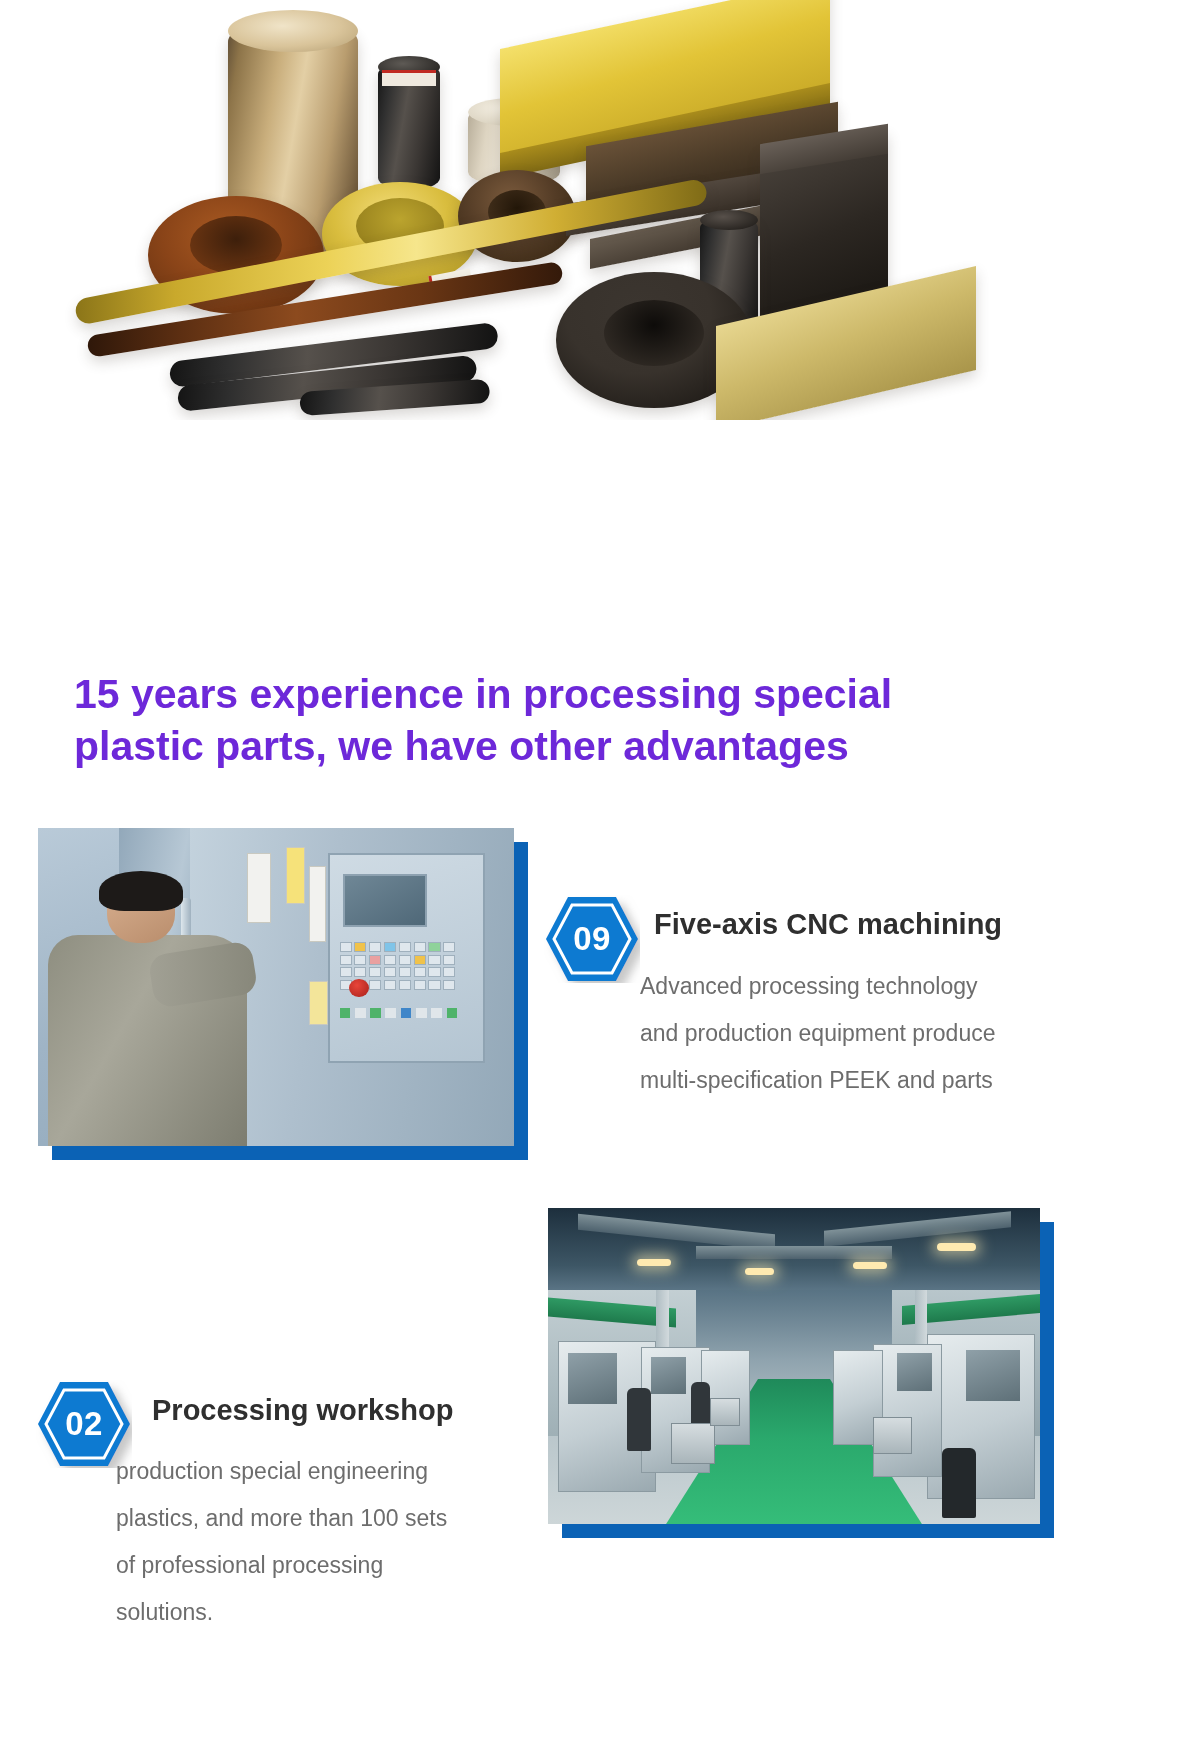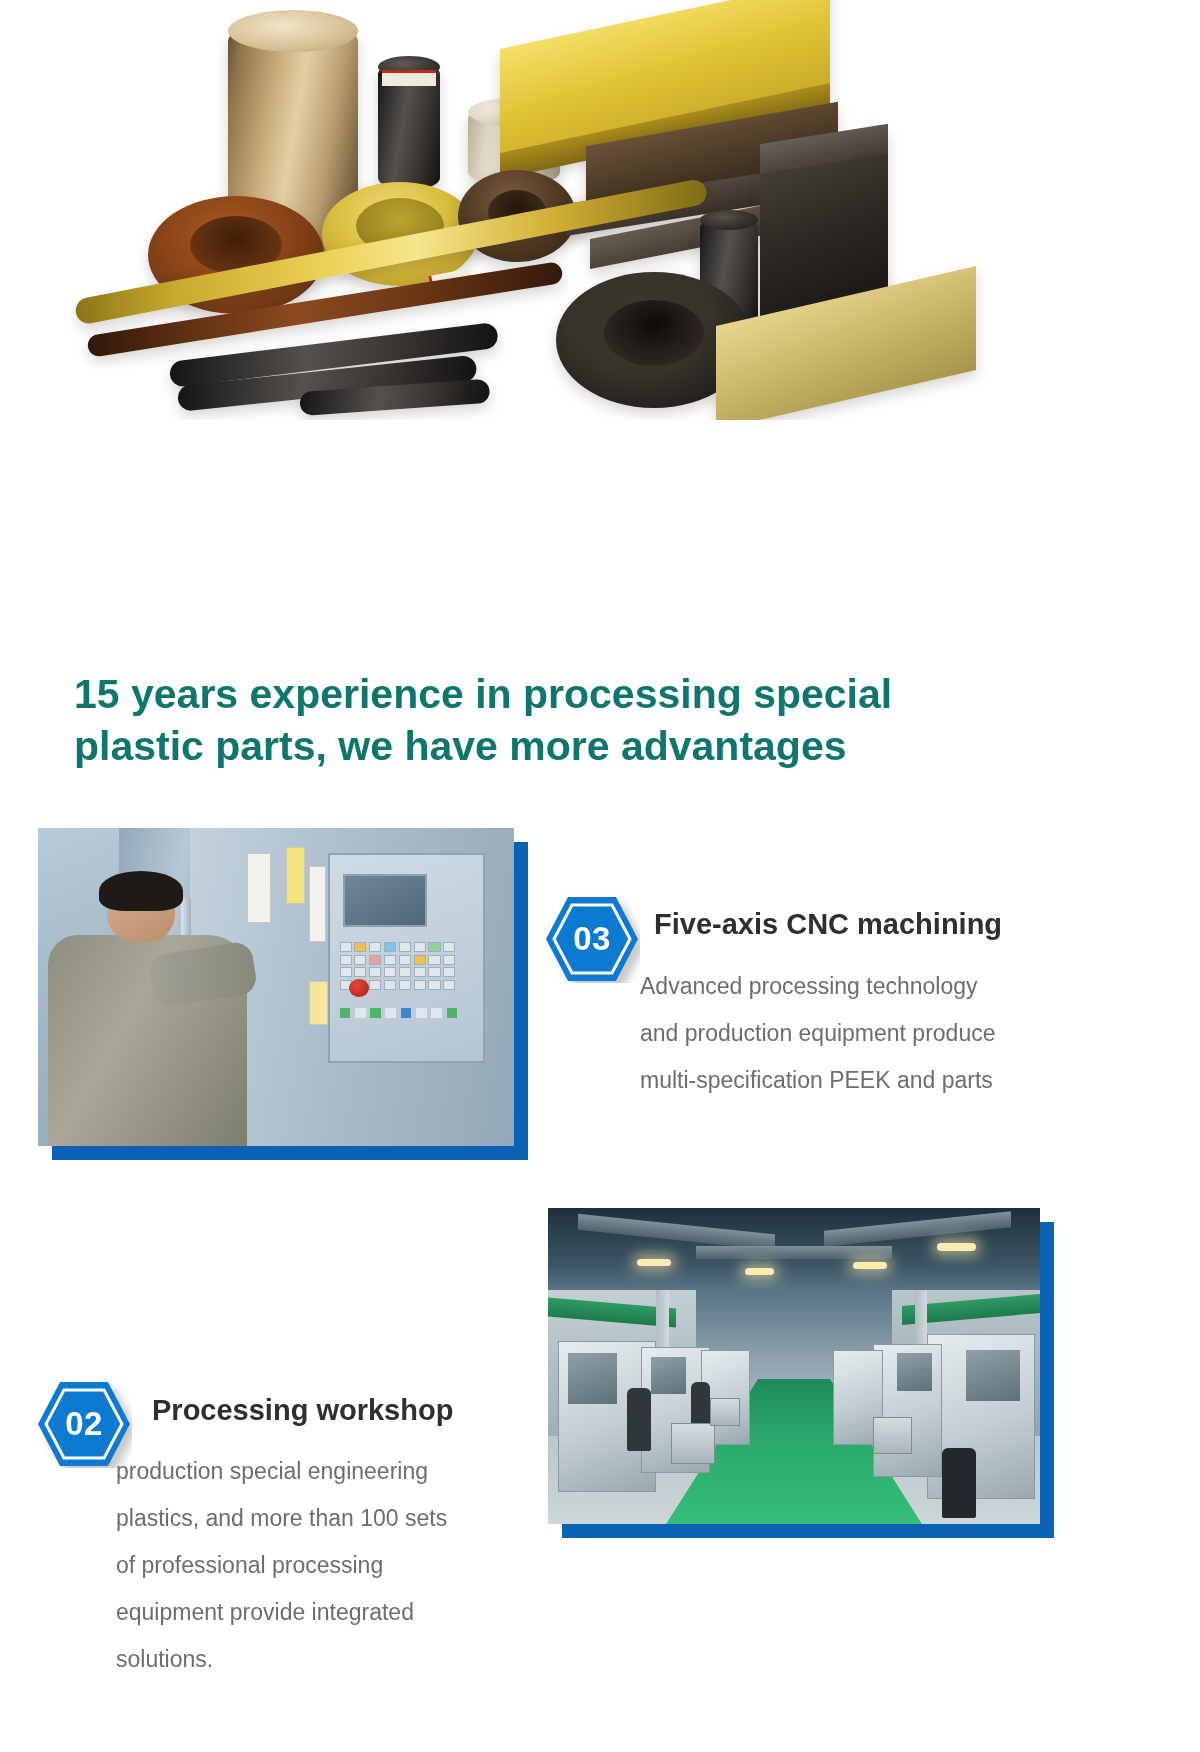--- a/index.html
+++ b/index.html
@@ -56,21 +56,21 @@
     white-space: nowrap;
   }
   .banner-sub {
     position: absolute; left: 0; top: 118px; width: 1090px; text-align: center;
     color: #ffffff; font-size: 30px; font-weight: 400;
   }
 
   
   .sec-heading {
     position: absolute; left: 74px; top: 668px; width: 1010px;
-    color: #0f766e; font-size: 41px; font-weight: bold; line-height: 52px;
+    color: #6d28d9; font-size: 41px; font-weight: bold; line-height: 52px;
   }
   .sec-heading div { white-space: nowrap; }
 
   
   .feature { position: absolute; }
 
   .photo-wrap { position: absolute; }
   .photo-frame {
     position: absolute; left: 14px; top: 14px; width: 100%; height: 100%;
     background: #0b62b5;
@@ -229,21 +229,21 @@
       <div class="pc rod-black shadow-soft" style="left:178px; top:386px; width:300px; height:26px; border-radius:13px;
                   transform: rotate(-6deg); transform-origin: left center;"></div>
       <div class="pc rod-black shadow-soft" style="left:300px; top:392px; width:190px; height:24px; border-radius:12px;
                   transform: rotate(-4deg); transform-origin: left center;"></div>
     </div>
   </div>
 
 
   <div class="sec-heading">
     <div>15 years experience in processing special</div>
-    <div>plastic parts, we have more advantages</div>
+    <div>plastic parts, we have other advantages</div>
   </div>
 
   <div class="feature" style="left:0; top:0; width:1200px; height:0;">
 
     <div class="photo-wrap" style="left:38px; top:828px; width:476px; height:318px;">
       <div class="photo-frame"></div>
       <div class="photo">
         <div class="p1-bg"></div>
         <div class="p1-cab"></div>
 
@@ -316,21 +316,21 @@
     <div class="hexbox" style="left:544px; top:895px;">
       <svg viewBox="0 0 96 88">
         <defs>
           <filter id="hshadow1" x="-30%" y="-30%" width="190%" height="190%">
             <feDropShadow dx="7" dy="7" stdDeviation="5" flood-color="#9a9a9a" flood-opacity="0.55"></feDropShadow>
           </filter>
         </defs>
         <polygon points="24,2 72,2 94,44 72,86 24,86 2,44" fill="#0b7ad1" filter="url(#hshadow1)"></polygon>
         <polygon points="28,10 68,10 86,44 68,78 28,78 10,44" fill="none" stroke="#ffffff" stroke-width="3"></polygon>
       </svg>
-      <div class="hex-num">03</div>
+      <div class="hex-num">09</div>
     </div>
 
     <div class="feat-title" style="left:654px; top:908px;">Five-axis CNC machining</div>
 
     <div class="feat-body" style="left:640px; top:963px; width:450px;">
       <div>Advanced processing technology</div>
       <div>and production equipment produce</div>
       <div>multi-specification PEEK and parts</div>
     </div>
   </div>
@@ -397,18 +397,17 @@
       </svg>
       <div class="hex-num">02</div>
     </div>
 
     <div class="feat-title" style="left:152px; top:1394px;">Processing workshop</div>
 
     <div class="feat-body" style="left:116px; top:1448px; width:420px;">
       <div>production special engineering</div>
       <div>plastics, and more than 100 sets</div>
       <div>of professional processing</div>
-      <div>equipment provide integrated</div>
       <div>solutions.</div>
     </div>
   </div>
 
 </div>
 
 </body></html>

